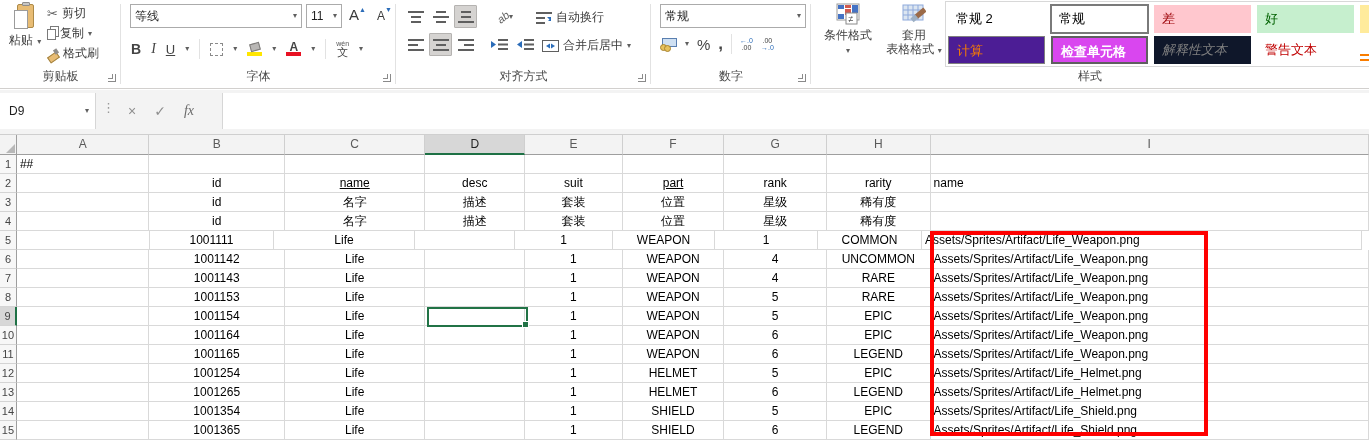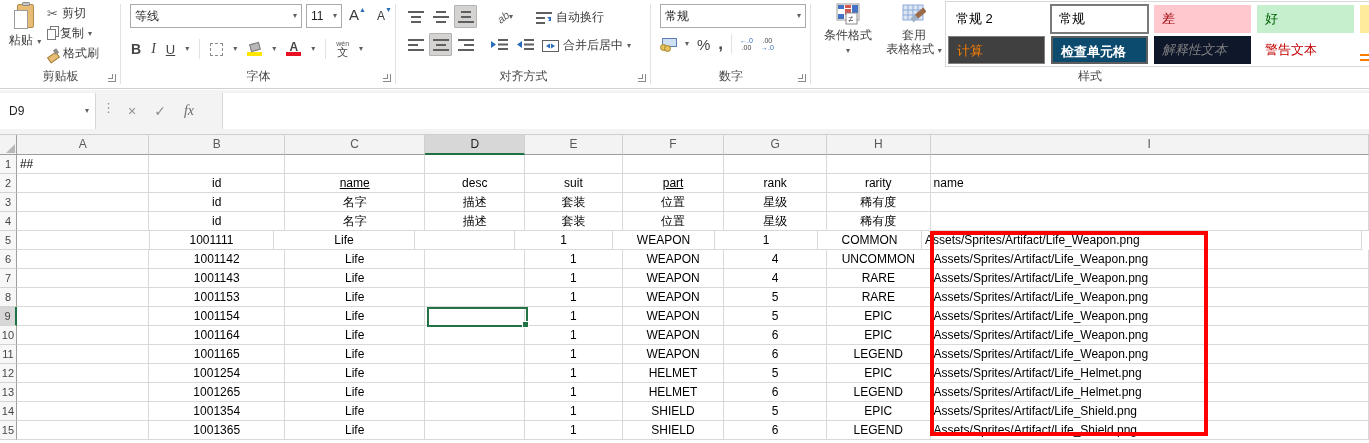--- a/index.html
+++ b/index.html
@@ -324,22 +324,22 @@
         <div class="lbl">套用</div>
         <div class="lbl"><span>表格格式</span> <span class="car">▾</span></div>
       </div>
       <div class="gallery">
         <span class="sliver1" style="background: rgb(255, 235, 156);"></span>
         <span class="sliver2"></span>
       <div class="gal-item" style="left: 2px; top: 3px; background: rgb(255, 255, 255); color: rgb(0, 0, 0);">常规 2</div>
           <div class="gal-item sel" style="left: 105px; top: 3px; background: rgb(255, 255, 255); color: rgb(0, 0, 0);">常规</div>
           <div class="gal-item" style="left: 208px; top: 3px; background: rgb(255, 199, 206); color: rgb(156, 0, 6);">差</div>
           <div class="gal-item" style="left: 311px; top: 3px; background: rgb(198, 239, 206); color: rgb(0, 97, 0);">好</div>
-          <div class="gal-item" style="left: 2px; top: 34px; background: #404040; color: rgb(250, 125, 0); border: 1px solid rgb(127, 127, 127);">计算</div>
-          <div class="gal-item bld" style="left: 105px; top: 34px; background: #0c4a6e; color: rgb(255, 255, 255); border: 2px solid rgb(95, 95, 95);">检查单元格</div>
+          <div class="gal-item" style="left: 2px; top: 34px; background: #4c1d95; color: rgb(250, 125, 0); border: 1px solid rgb(127, 127, 127);">计算</div>
+          <div class="gal-item bld" style="left: 105px; top: 34px; background: #d946ef; color: rgb(255, 255, 255); border: 2px solid rgb(95, 95, 95);">检查单元格</div>
           <div class="gal-item ita" style="left: 208px; top: 34px; background: #0f172a; color: rgb(127, 127, 127);">解释性文本</div>
           <div class="gal-item" style="left: 311px; top: 34px; background: rgb(255, 255, 255); color: rgb(192, 0, 0);">警告文本</div>
         </div>
       <div class="grp-label">样式</div>
     </div>
   </div>
 
   <div class="fbar">
     <div class="namebox">
       <span class="cv">D9</span>

